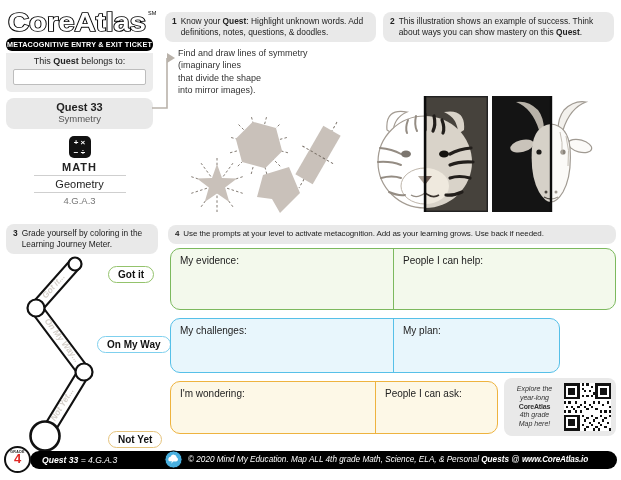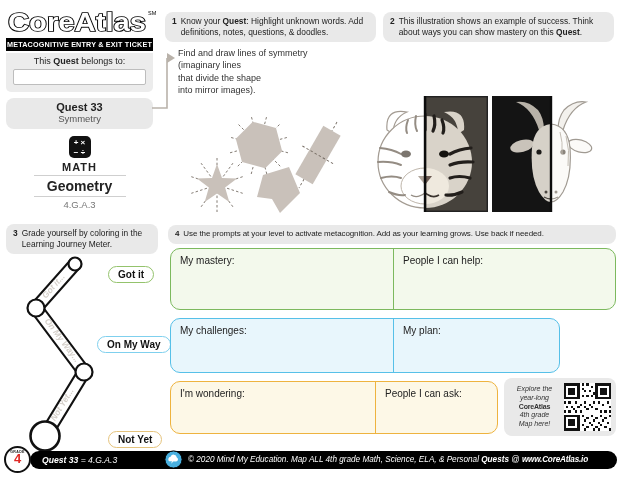--- a/index.html
+++ b/index.html
@@ -5,36 +5,36 @@
   * { box-sizing: border-box; margin: 0; padding: 0; }
   html,body { width: 621px; height: 480px; background:#fff; }
   body { font-family: "Liberation Sans", sans-serif; position: relative; overflow: hidden; color:#222; }
   .abs { position: absolute; }
   svg text { font-family: "Liberation Sans", sans-serif; }
 
   
   .logo-svg { left:6px; top:5px; }
   .banner { left:6px; top:38px; width:147px; height:13px; background:#000; color:#fff;
             font-size:7.2px; font-weight:bold; letter-spacing:.2px; text-align:center;
-            line-height:13px; white-space:nowrap; border-radius:0; }
+            line-height:13px; white-space:nowrap; border-radius:6px; }
   .belongs-card { left:6px; top:53px; width:147px; height:39px; background:#ececec;
                   border-radius:0 0 5px 5px; text-align:center; padding-top:3px; }
   .belongs-label { font-size:9px; color:#222; }
   .belongs-card input { display:block; margin:3px auto 0; width:133px; height:16px;
                         border:1px solid #bdbdbd; border-radius:2px; background:#fff; font-size:10px; padding:0 4px; }
   .quest-card { left:6px; top:98px; width:147px; height:31px; background:#e9e9e9; border-radius:8px;
                 text-align:center; padding-top:3px; }
   .quest-title { font-size:11px; font-weight:bold; }
   .quest-sub { font-size:9.5px; color:#555; }
   .subject { left:6px; top:136px; width:147px; text-align:center; }
   .math-icon { display:inline-block; width:22px; height:22px; background:#111; border-radius:5px;
                color:#fff; font-size:8px; font-weight:bold; line-height:1.2; padding-top:2px; }
   .subject-name { font-size:11px; font-weight:bold; letter-spacing:1px; margin-top:2px; }
   .hairline { width:92px; height:1px; background:#cfcfcf; margin:2px auto; }
-  .strand { font-size:14px; font-weight:bold; }
+  .strand { font-size:11px; font-weight:normal; }
   .standard { font-size:9.5px; color:#777; margin-top:2px; }
 
   
   .step { background:#e9e9e9; border-radius:8px; padding:4px 7px; font-size:8.4px;
           line-height:1.32; display:flex; gap:4px; color:#222; }
   .step .num { font-weight:bold; flex:0 0 auto; }
   .step1 { left:165px; top:12px; width:211px; }
   .step2 { left:383px; top:12px; width:231px; }
   .step3 { left:6px; top:224px; width:152px; text-align:left; }
   .step4 { left:168px; top:225px; width:448px; font-size:8px; letter-spacing:-.1px; white-space:nowrap; }
@@ -261,21 +261,21 @@
   <text transform="translate(43.5 36) rotate(-48.5)" font-size="8.5" font-style="italic" font-weight="bold" fill="#d4cfc9" text-anchor="middle">Got it...</text>
   <text transform="translate(48 90) rotate(53)" font-size="8.5" font-style="italic" font-weight="bold" fill="#d4cfc9" text-anchor="middle">On My Way...</text>
   <text transform="translate(52.5 154) rotate(-58.5)" font-size="8.5" font-style="italic" font-weight="bold" fill="#d4cfc9" text-anchor="middle">Not Yet...</text>
 </svg>
 
 <div class="pill pill-got">Got it</div>
 <div class="pill pill-way">On My Way</div>
 <div class="pill pill-not">Not Yet</div>
 
 <div class="pbox pbox-green">
-  <div class="col col-l">My mastery:</div>
+  <div class="col col-l">My evidence:</div>
   <div class="col col-r">People I can help:</div>
 </div>
 <div class="pbox pbox-blue">
   <div class="col col-l">My challenges:</div>
   <div class="col col-r">My plan:</div>
 </div>
 <div class="pbox pbox-yellow">
   <div class="col col-l">I'm wondering:</div>
   <div class="col col-r">People I can ask:</div>
 </div>

